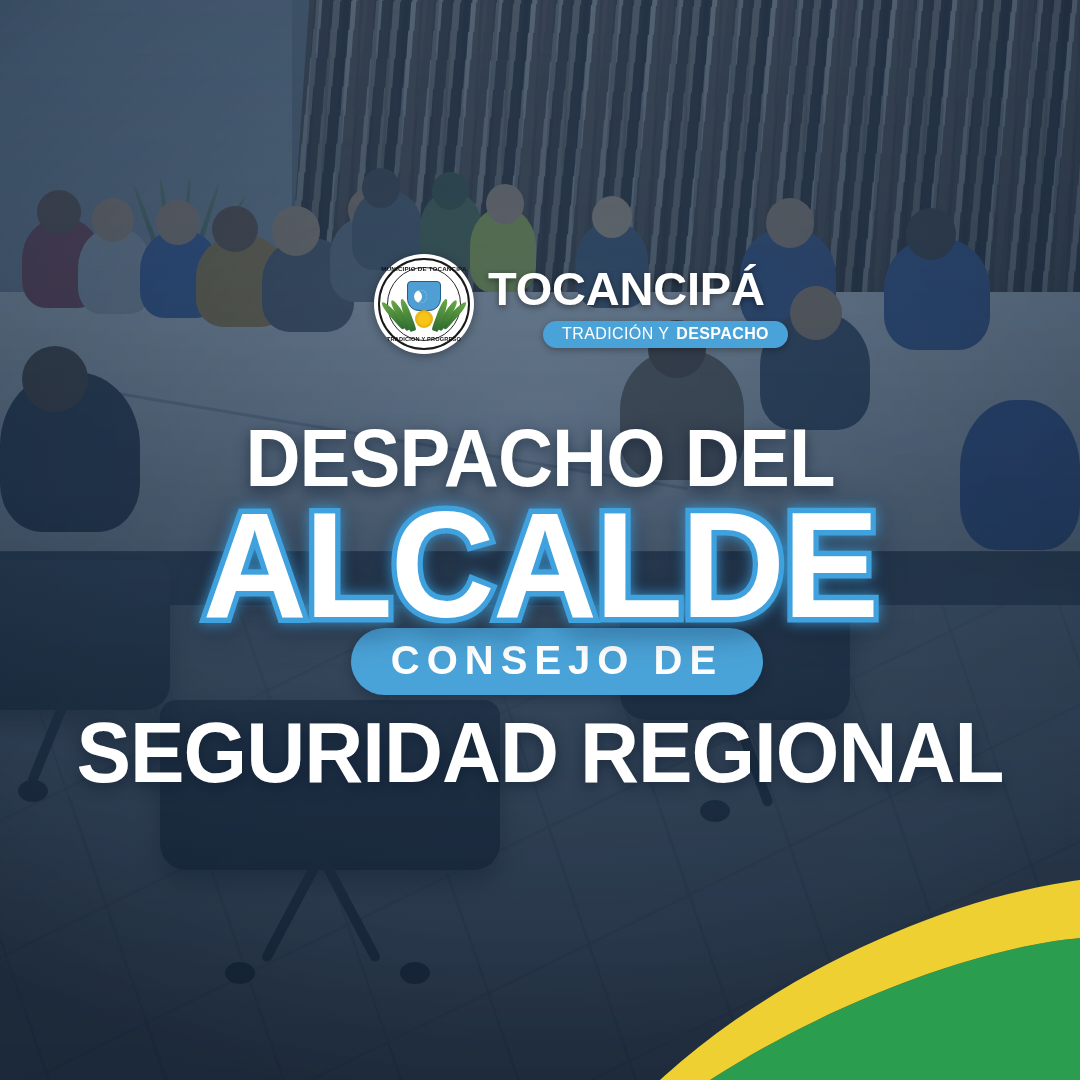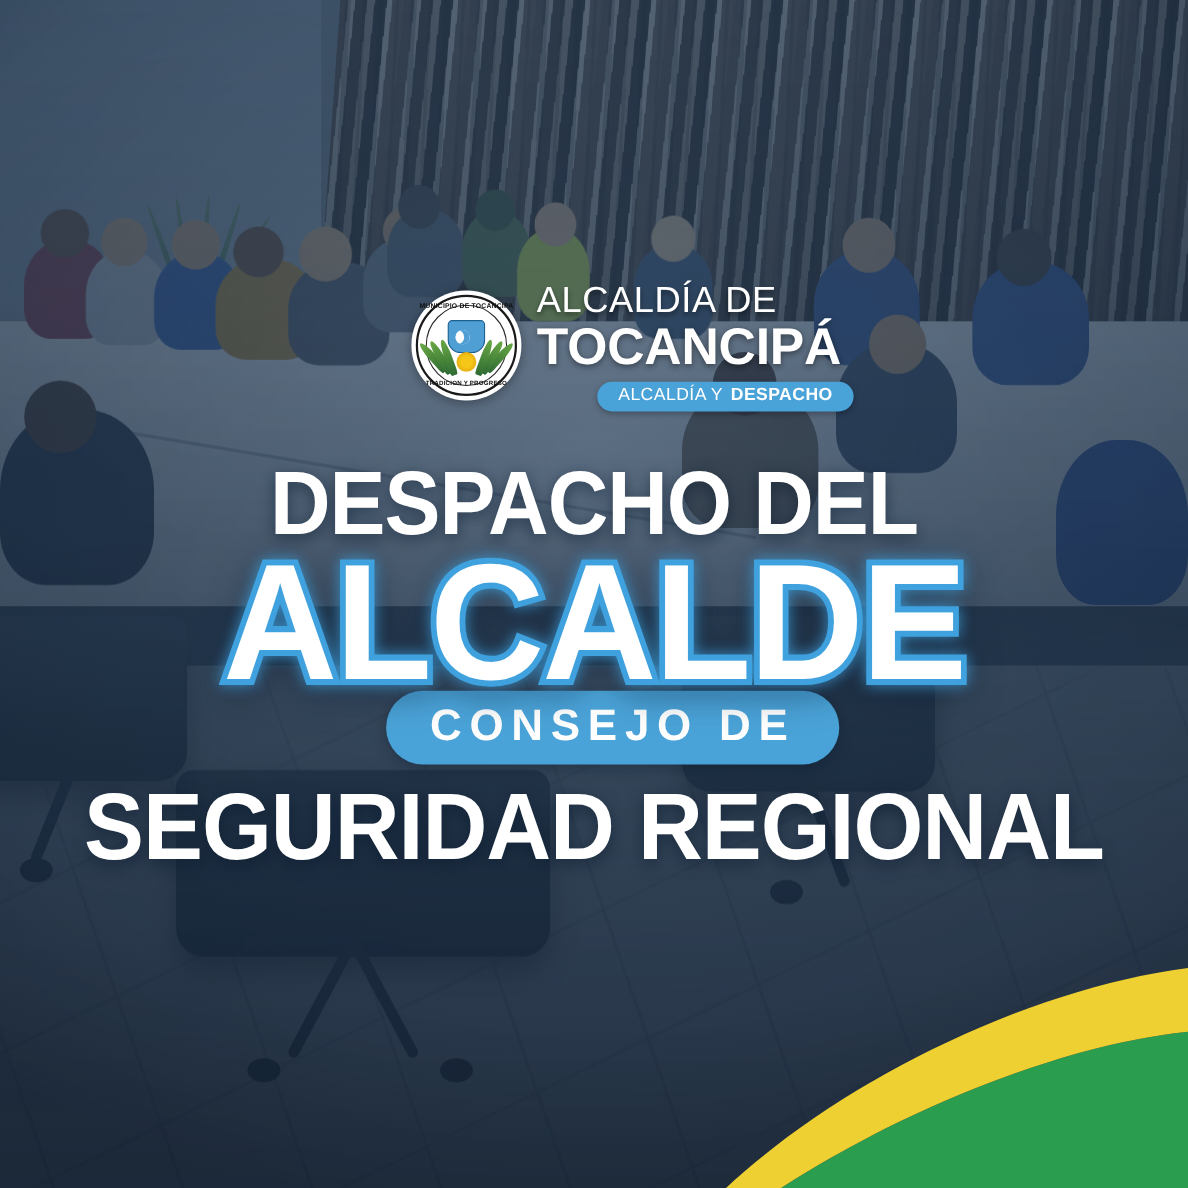--- a/index.html
+++ b/index.html
@@ -377,24 +377,23 @@
         <span style="right:16px;transform:rotate(20deg);"></span>
       </div>
       <div class="crest-shield">
         <div class="crest-moon"></div>
       </div>
       <div class="crest-sun"></div>
       <div class="crest-txt-bot">TRADICION Y PROGRESO</div>
     </div>
 
     <div class="brand-text">
-      <div class="brand-l1">ALCALDÍA DE</div>
       <div class="brand-l2">TOCANCIPÁ</div>
       <div class="brand-pill">
-        <span class="light">ALCALDÍA Y</span><span class="bold">DESPACHO</span>
+        <span class="light">TRADICIÓN Y</span><span class="bold">DESPACHO</span>
       </div>
     </div>
   </div>
 
   <div class="headline">
     <div class="h-line1">DESPACHO DEL</div>
     <div class="h-line2">ALCALDE</div>
     <div class="h-pill-wrap">
       <span class="h-pill">CONSEJO DE</span>
     </div>

